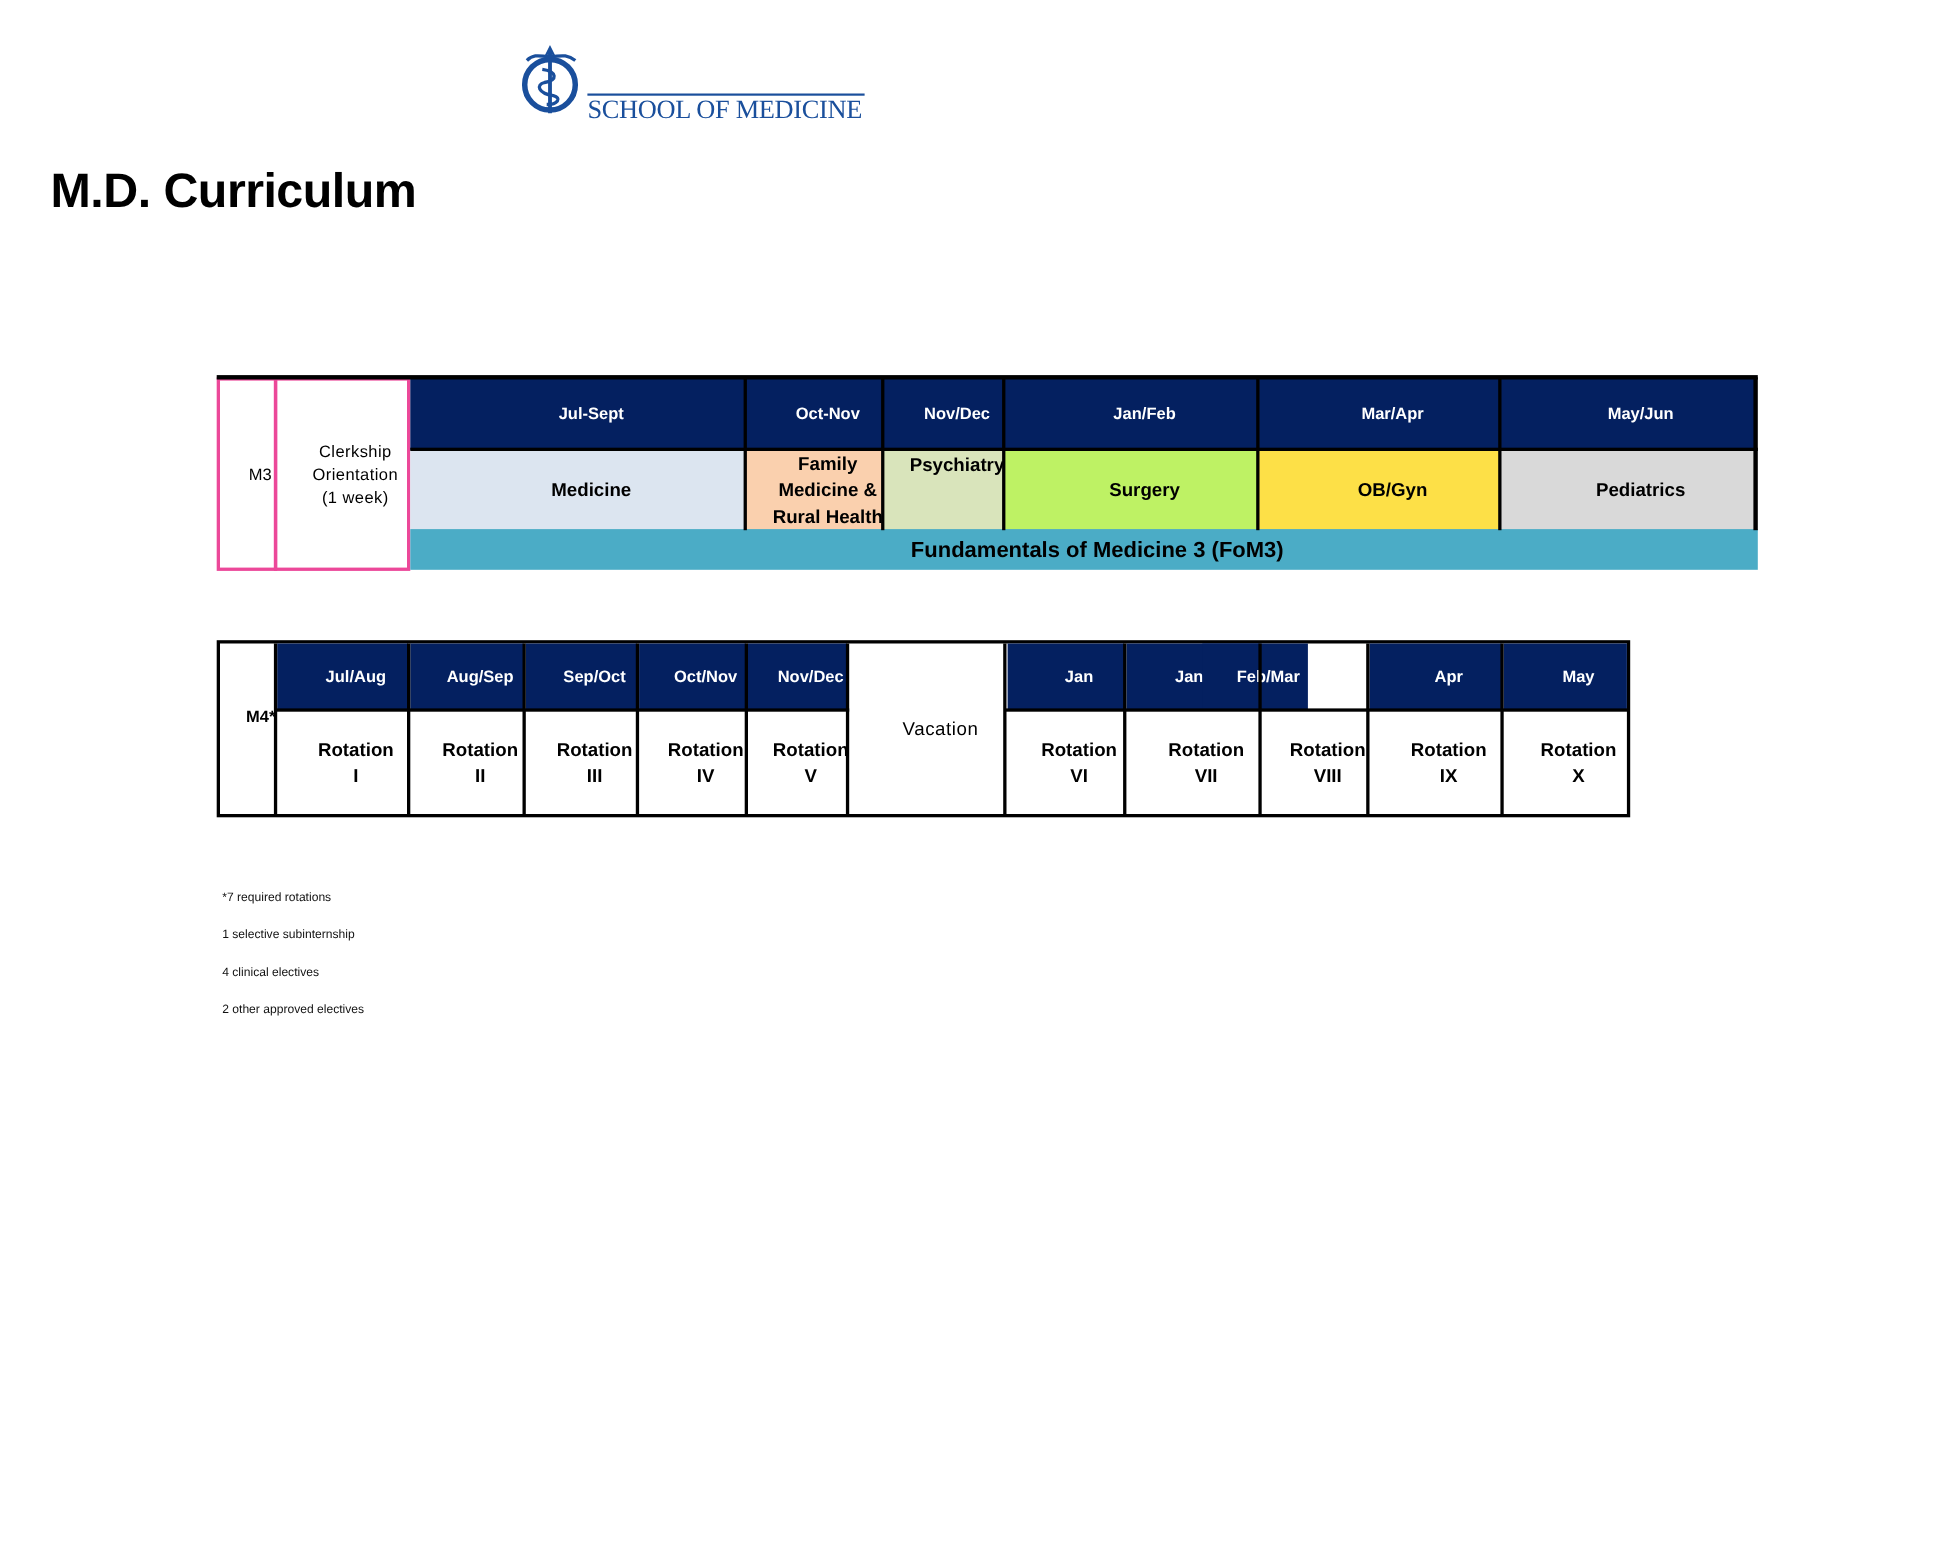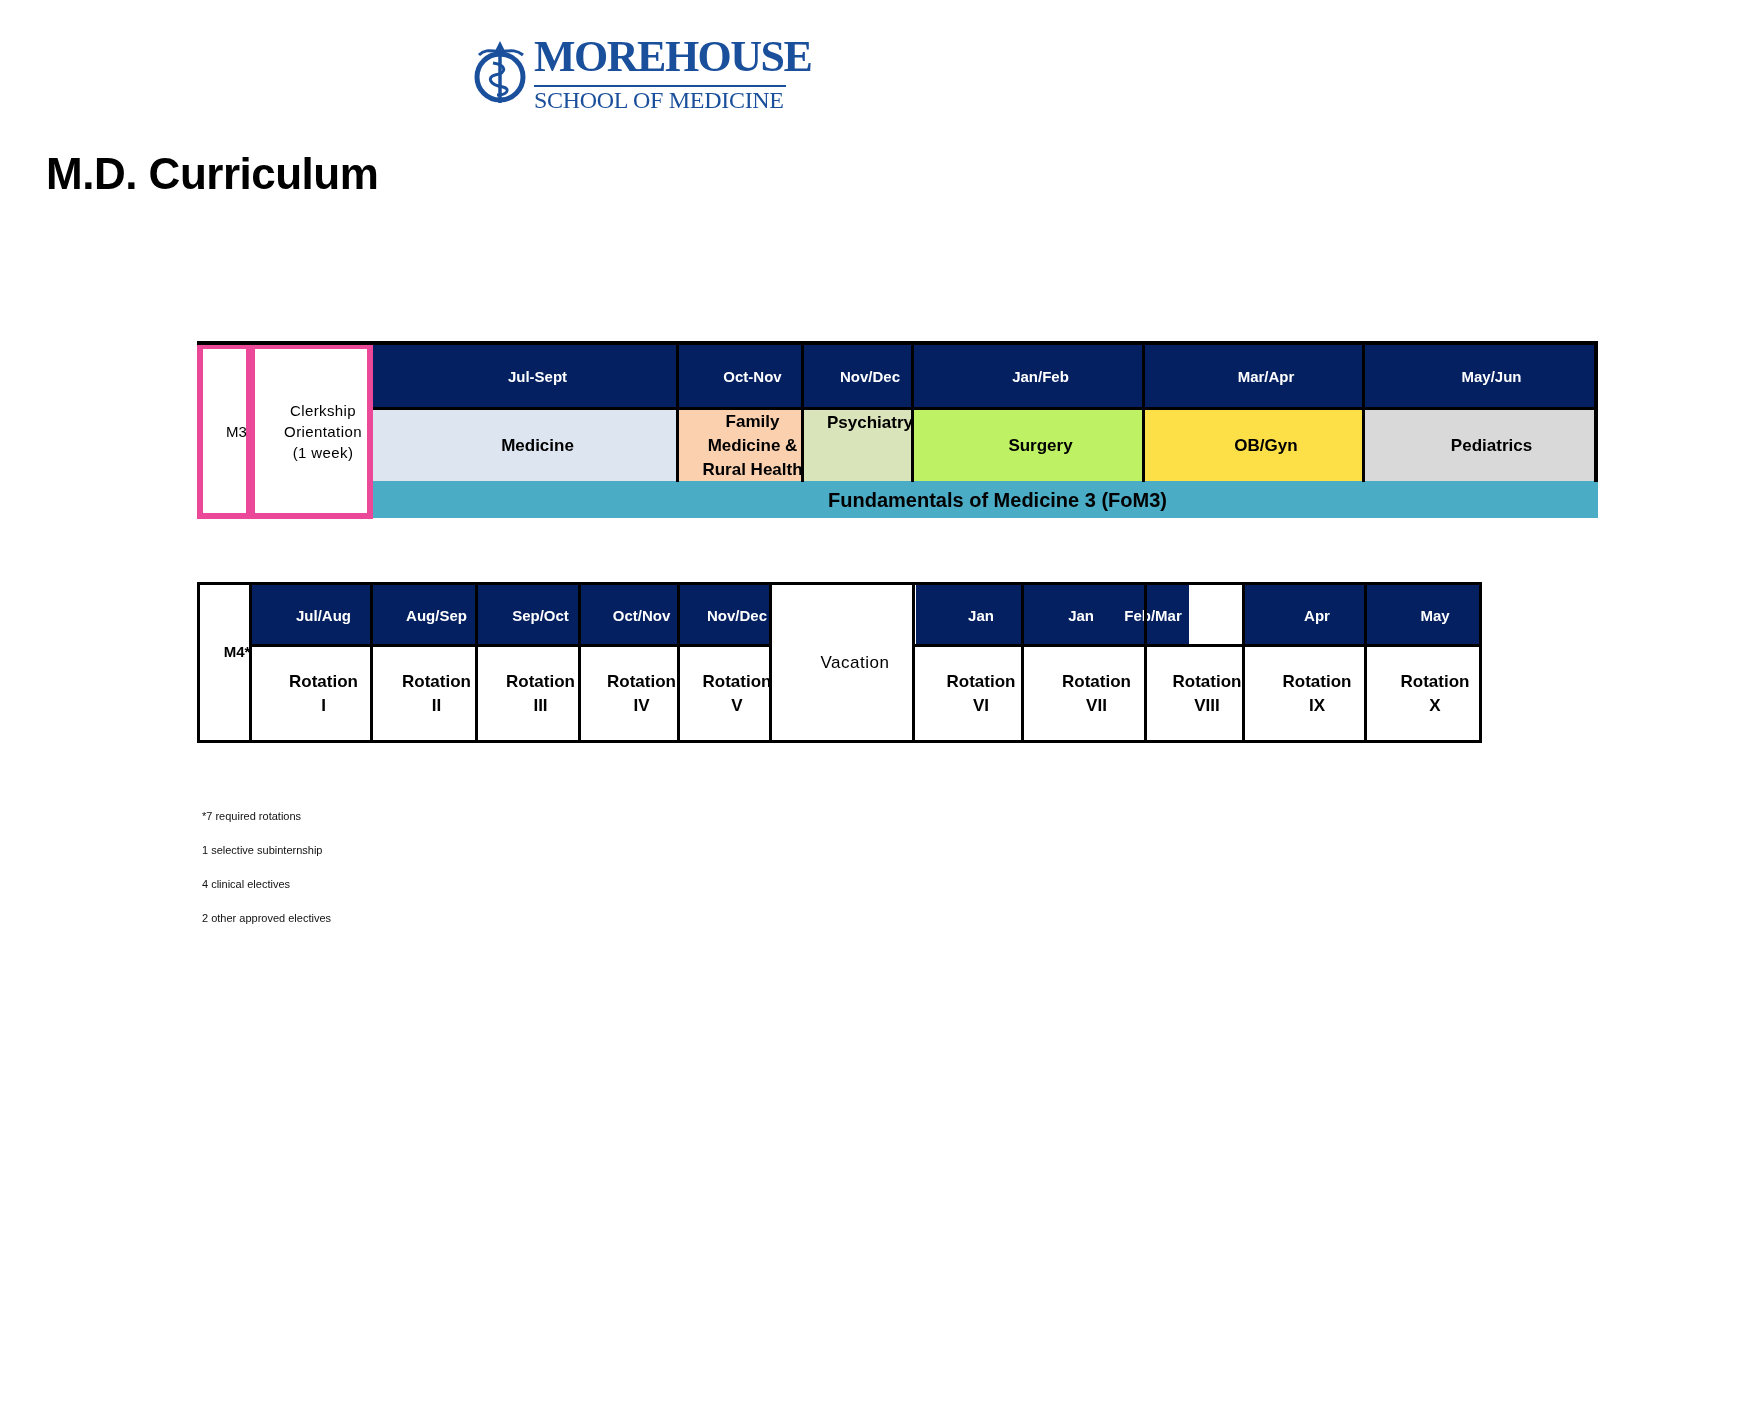--- a/index.html
+++ b/index.html
@@ -16,42 +16,41 @@
   .logo-sub { position:absolute; left:61px; top:53px; font-family:"Liberation Serif", serif;
               font-size:24px; color:#1a4f9c; line-height:28px; letter-spacing:-0.3px; }
 
   
   .page-title { left:46px; top:136px; font-size:44px; font-weight:bold; line-height:76px; letter-spacing:-0.5px; }
 
   
   .cell { position:absolute; box-sizing:border-box; display:flex; align-items:center; justify-content:center;
           text-align:center;padding-left:24px; }
   .hdr { background:#042060; color:#ffffff; font-size:15px; font-weight:bold; }
-  .bx { border:6px solid #ec4899; }
+  .bx { border:3px solid #ec4899; }
   .lbl-sm { font-size:15px; font-weight:bold; line-height:21px; }
   .lbl-md { font-size:17px; font-weight:bold; line-height:24px; }
 
   .frame { position:absolute; box-sizing:border-box; border:3.5px solid #000; }
   .vline { position:absolute; background:#000; width:3px; }
   .hline { position:absolute; background:#000; height:3px; }
 
   .note { position:absolute; left:202px; font-size:11px; line-height:14px; color:#111; }
 </style>
 </head>
 <body>
 
 <div class="abs logo">
   <svg class="logo-emblem" viewBox="0 0 58 70">
     <circle cx="27" cy="40" r="23" fill="none" stroke="#1a4f9c" stroke-width="5"></circle>
     <path d="M27 8 L27 66" stroke="#1a4f9c" stroke-width="3.5"></path>
     <path d="M20 26 C34 28 34 36 22 38 C14 40 16 48 30 50 C38 52 34 58 24 58" fill="none" stroke="#1a4f9c" stroke-width="3"></path>
     <path d="M27 4 L22 14 L27 12 L32 14 Z" fill="#1a4f9c"></path>
     <path d="M6 18 C14 10 22 16 27 14 C32 16 40 10 50 18" fill="none" stroke="#1a4f9c" stroke-width="3"></path>
   </svg>
-  <div class="logo-title">MOREHOUSE</div>
   <div class="logo-rule"></div>
   <div class="logo-sub">SCHOOL OF MEDICINE</div>
 </div>
 
 <div class="abs page-title">M.D. Curriculum</div>
 
 <div>
 
   <div class="cell bx lbl-sm" style="left:197px;top:343px;width:55px;height:176px;font-weight:normal;font-size:15px;">
     <span>M3</span>

